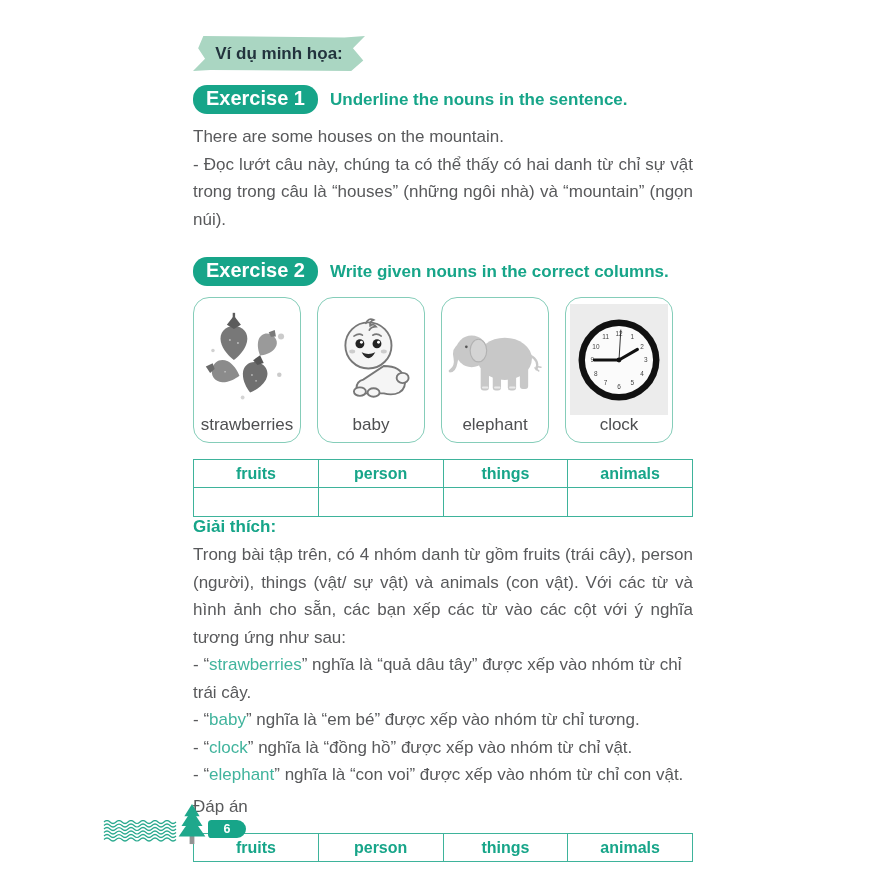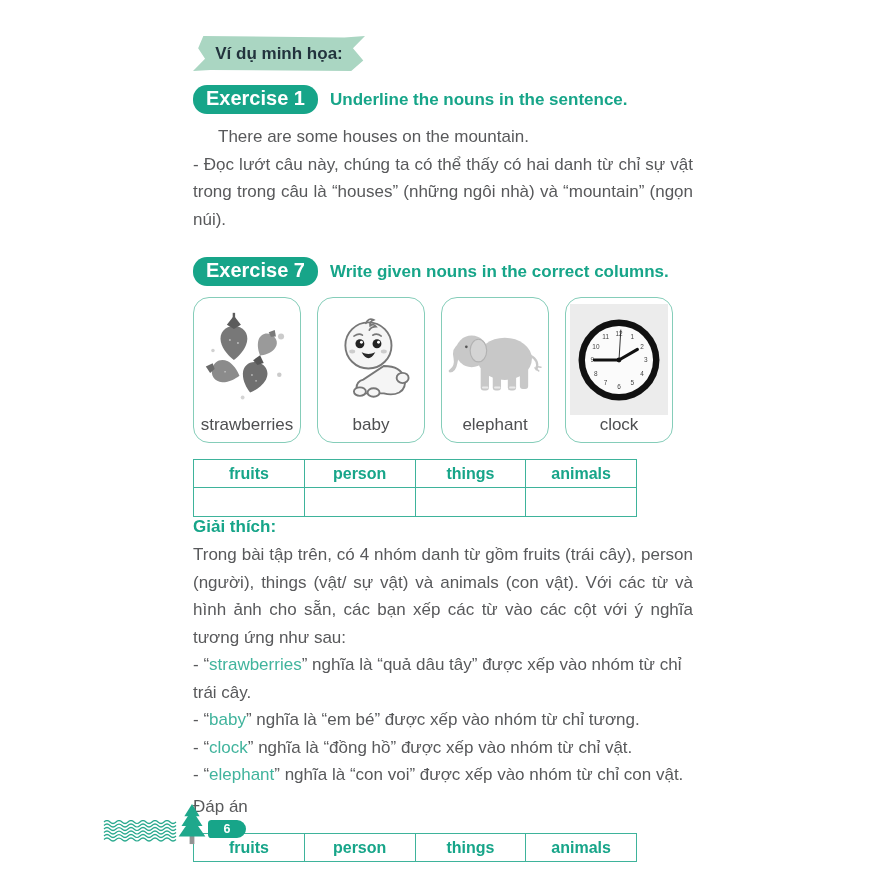--- a/index.html
+++ b/index.html
@@ -21,37 +21,37 @@
   
   .ex-head { display:flex; align-items:center; margin-top:14px; }
   .ex-head.ex2 { margin-top:24px; }
   .pill {
     background:#17a589; color:#ffffff; font-weight:bold; font-size:20px;
     padding:2px 13px 4px; border-radius:14px; white-space:nowrap;
   }
   .ex-title { color:#17a589; font-weight:bold; font-size:17px; margin-left:12px; }
 
   .body { font-size:17px; line-height:27.5px; color:#58595b; width:500px; }
-  .sentence { margin-top:9px;margin-left:25px; }
+  .sentence { margin-top:9px; }
   .justify { text-align:justify; }
   .mt9 { margin-top:4px; }
 
   
   .cards { display:flex; gap:16px; margin-top:11px; }
   .card {
     width:108px; height:146px; border:1.6px solid #85cdb9; border-radius:16px;
     background:#ffffff; display:flex; flex-direction:column; align-items:center;
     padding:6px 4px 7px;
   }
   .card-img { flex:1; width:100%; display:flex; align-items:center; justify-content:center; }
   .clock-bg { background:#ececec; padding:3px; }
   .card-label { font-size:17px; color:#4e4f51; }
 
   
-  .ttable { border-collapse:collapse; margin-top:16px; width:444px; table-layout:fixed; }
+  .ttable { border-collapse:collapse; margin-top:16px; width:500px; table-layout:fixed; }
   .ttable th { border:1.6px solid #3eb39b; height:28px; color:#17a589; font-size:16px; font-weight:bold; text-align:center; }
   .ttable td { border:1.6px solid #3eb39b; height:29px; text-align:center; font-size:16.5px; color:#3b3b3d; font-style:italic; }
 
   .teal-head { color:#17a589; font-weight:bold; font-size:17px; }
   .bullet .w { color:#41b49d; }
 
   
   .footer { position:absolute; left:103px; top:801px; height:46px; display:flex; align-items:flex-end; }
   .waves { margin-bottom:5px; }
   .tree { margin-left:-4px; margin-bottom:2px; }
@@ -73,21 +73,21 @@
     </div>
 
     <div class="ex-head">
       <span class="pill">Exercise 1</span>
       <span class="ex-title">Underline the nouns in the sentence.</span>
     </div>
     <p class="body sentence">There are some houses on the mountain.</p>
     <p class="body justify">- Đọc lướt câu này, chúng ta có thể thấy có hai danh từ chỉ sự vật trong trong câu là “houses” (những ngôi nhà) và “mountain” (ngọn núi).</p>
 
     <div class="ex-head ex2">
-      <span class="pill">Exercise 7</span>
+      <span class="pill">Exercise 2</span>
       <span class="ex-title">Write given nouns in the correct columns.</span>
     </div>
 
     <div class="cards">
 
       <div class="card">
         <div class="card-img">
           <svg width="96" height="104" viewBox="0 0 110 110">
             <g>
               <g transform="translate(40,32) scale(1.15)">

